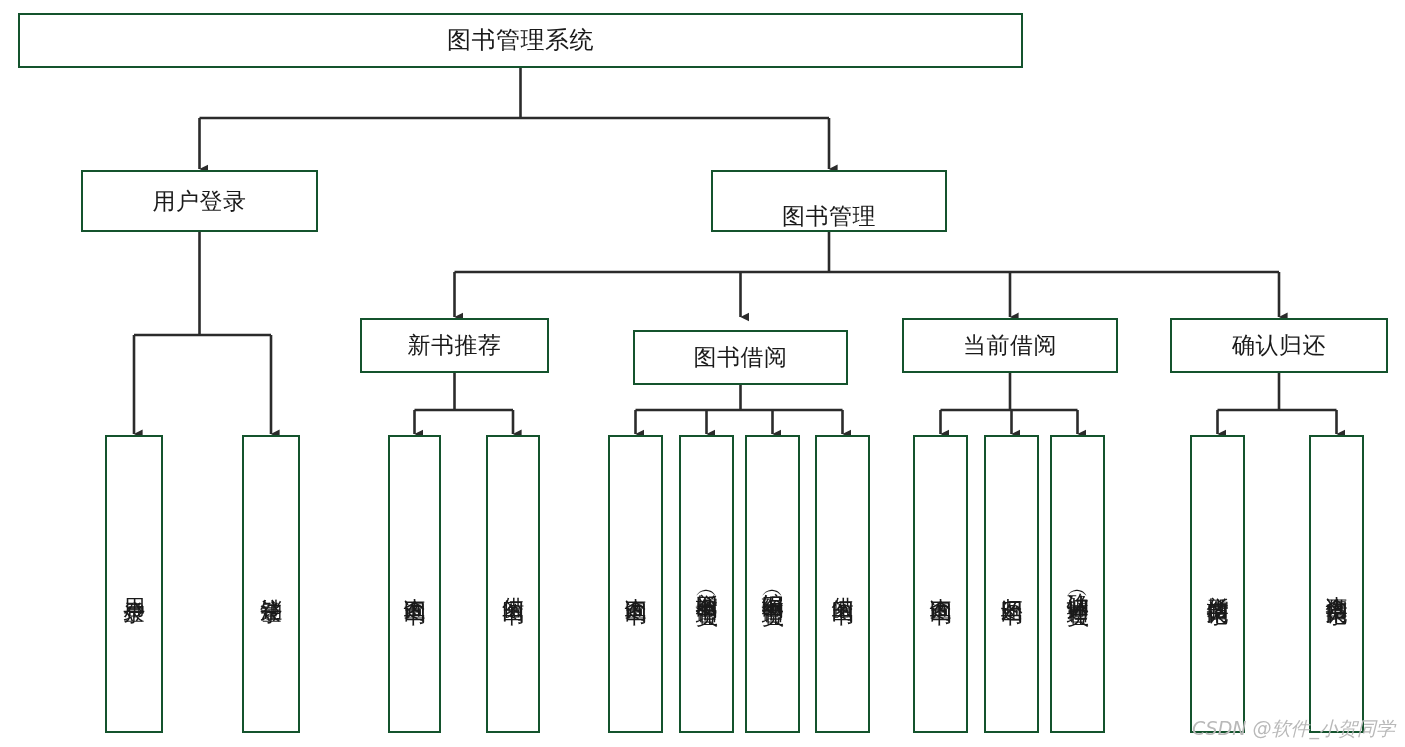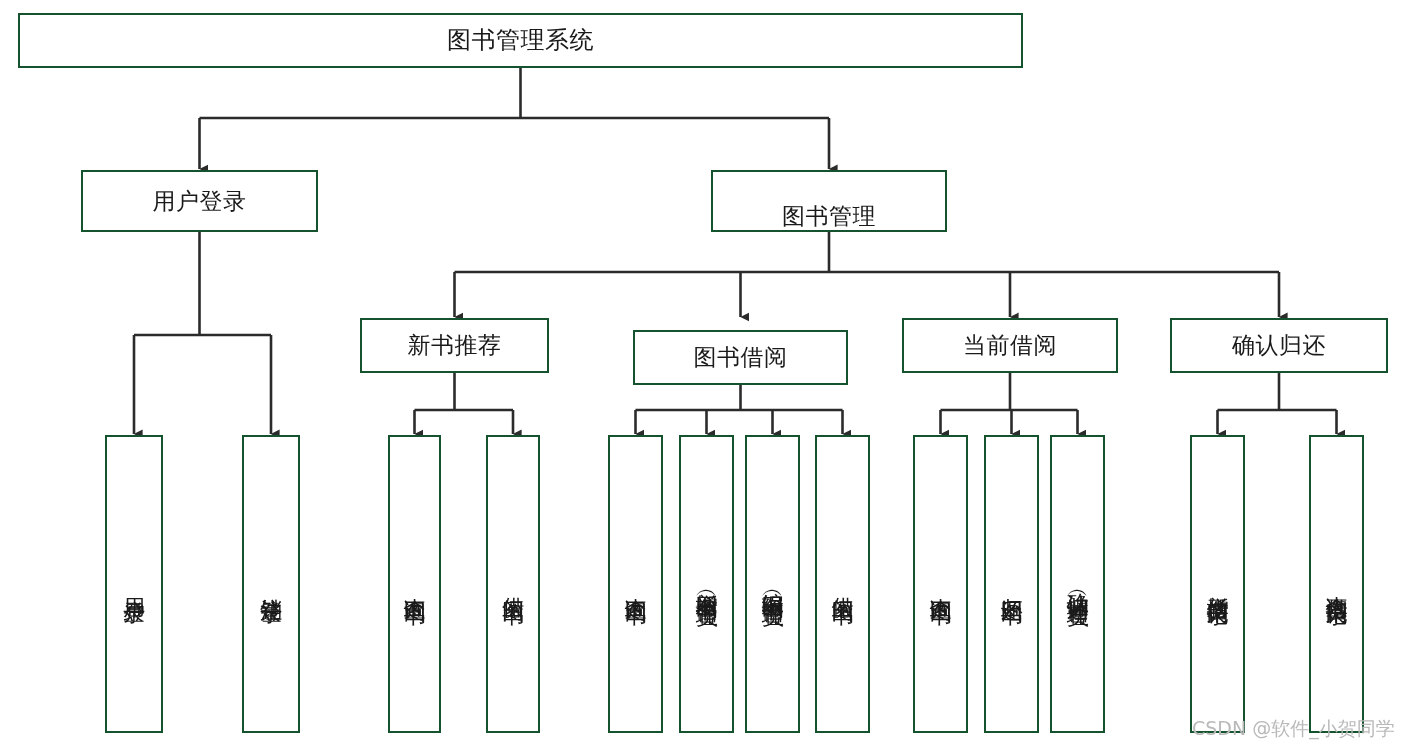--- a/index.html
+++ b/index.html
@@ -166,14 +166,14 @@
         <span class="node-label">确认归还（管理员）</span>
       </div>
       <div class="node-box lvl-leaf vertical" style="left: 1190px; top: 435px; width: 55px; height: 298px;">
         <span class="node-label">新增借阅记录</span>
       </div>
       <div class="node-box lvl-leaf vertical" style="left: 1309px; top: 435px; width: 55px; height: 298px;">
         <span class="node-label">查询借阅记录</span>
       </div>
     </div>
 
-  <div class="watermark" style="left: 1192px; top: 716px; color: rgb(185, 185, 185);">CSDN @软件_小贺同学</div>
+  <div class="watermark" style="left: 1192px; top: 716px; color: rgb(185, 185, 185); font-style: italic;">CSDN @软件_小贺同学</div>
 </div>
 
 </body></html>

